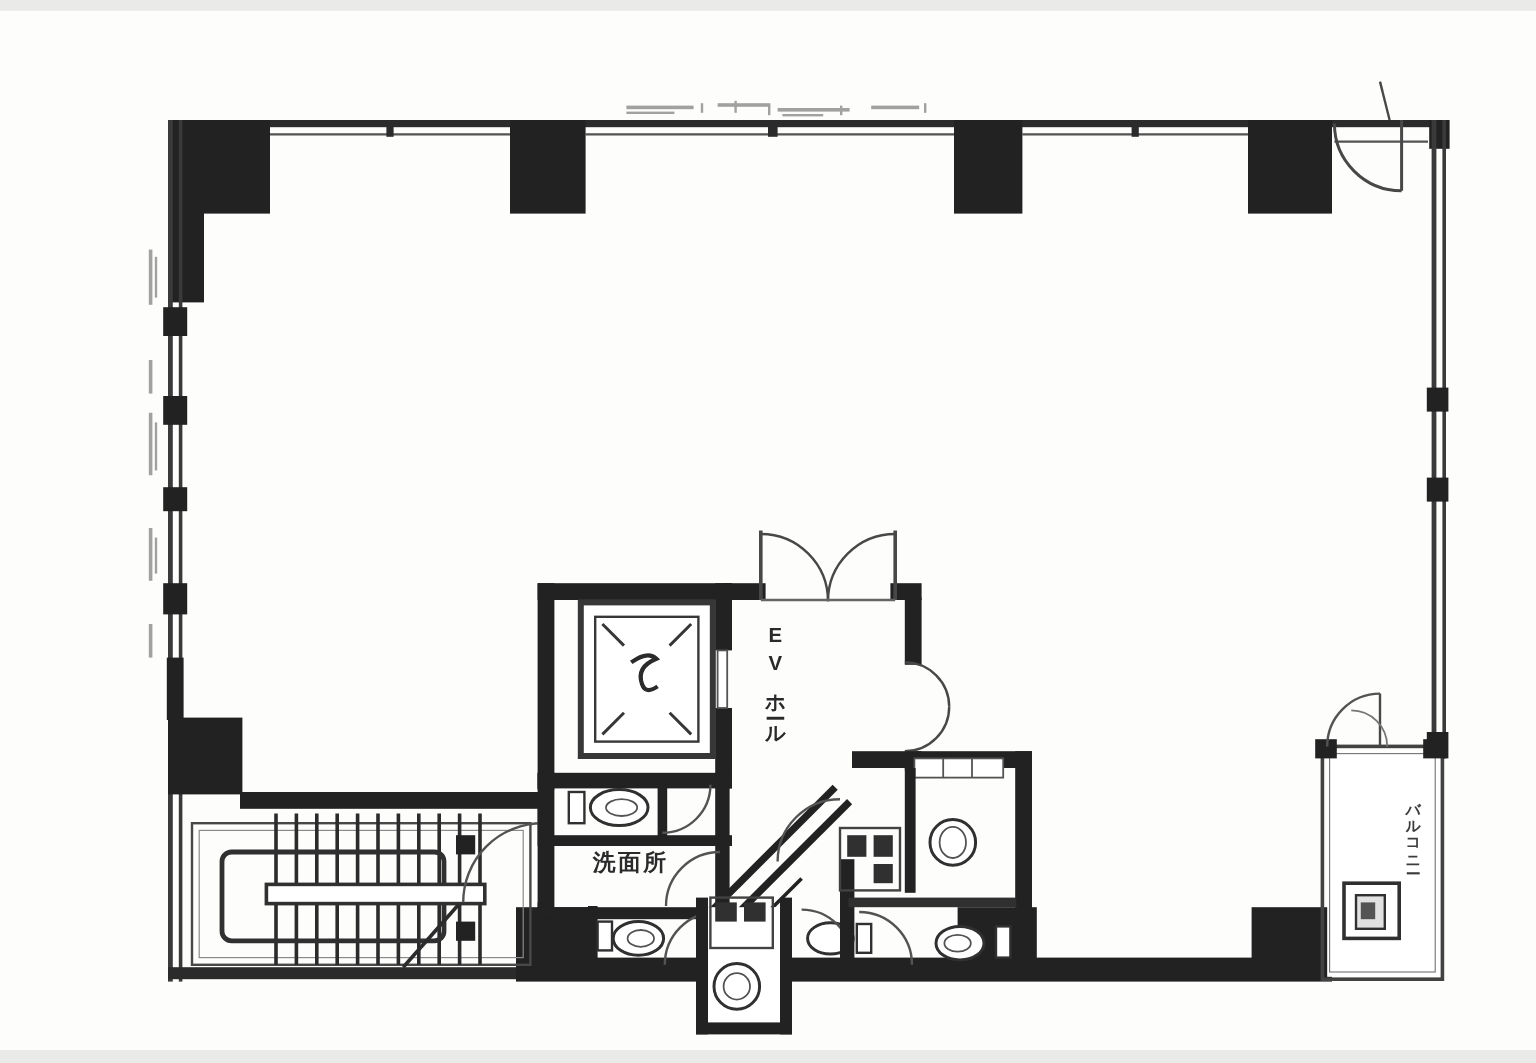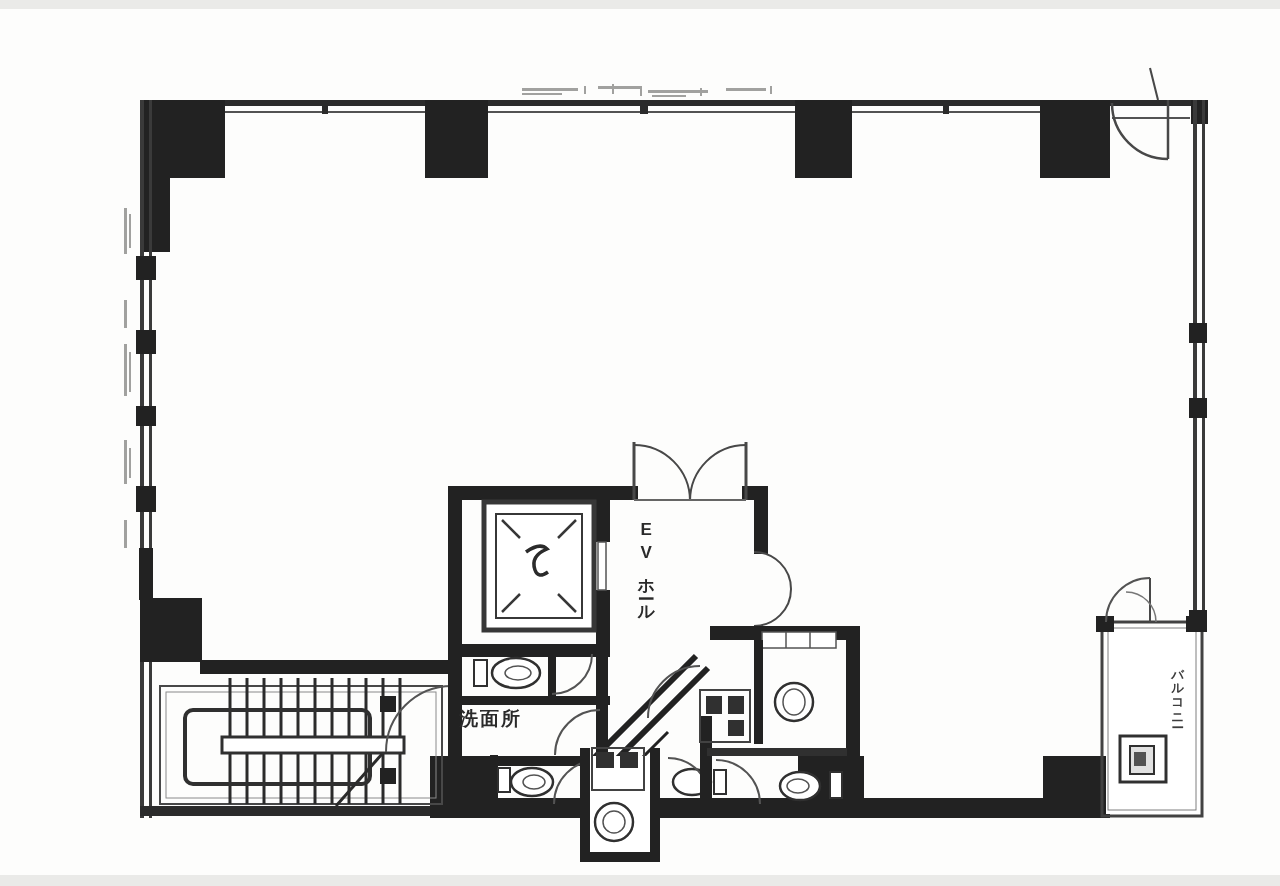--- a/index.html
+++ b/index.html
@@ -2,21 +2,21 @@
 <html><head>
 <meta charset="utf-8">
 <style>
   html,body{margin:0;padding:0;background:#ffffff;}
   .plan{position:relative;width:1280px;height:886px;background:#fdfdfc;overflow:hidden;
         font-family:"Liberation Sans",sans-serif;}
   .plan svg{position:absolute;left:0;top:0;filter:blur(.45px) contrast(1.04);}
   .lbl{position:absolute;color:#2a2a2a;filter:blur(.35px);white-space:nowrap;line-height:1.1;}
   .lbl.v{writing-mode:vertical-rl;text-orientation:upright;}
   #ev-hall-label{left:636px;top:520px;font-size:17px;font-weight:600;letter-spacing:4px;}
-  #washroom-label{left:459px;top:710px;font-size:19px;font-weight:700;letter-spacing:2px;font-family:Liberation Mono, monospace;}
+  #washroom-label{left:494px;top:710px;font-size:19px;font-weight:700;letter-spacing:2px;}
   #balcony-label{left:1170px;top:660px;font-size:12.5px;font-weight:600;letter-spacing:1px;color:#3c3c3c;}
 </style>
 </head>
 <body>
 
 <div class="plan">
 <svg width="1280" height="886" viewBox="0 0 1280 886">
 
   <g>
     <rect x="0" y="0" width="1280" height="9" fill="#e6e6e4"></rect>

